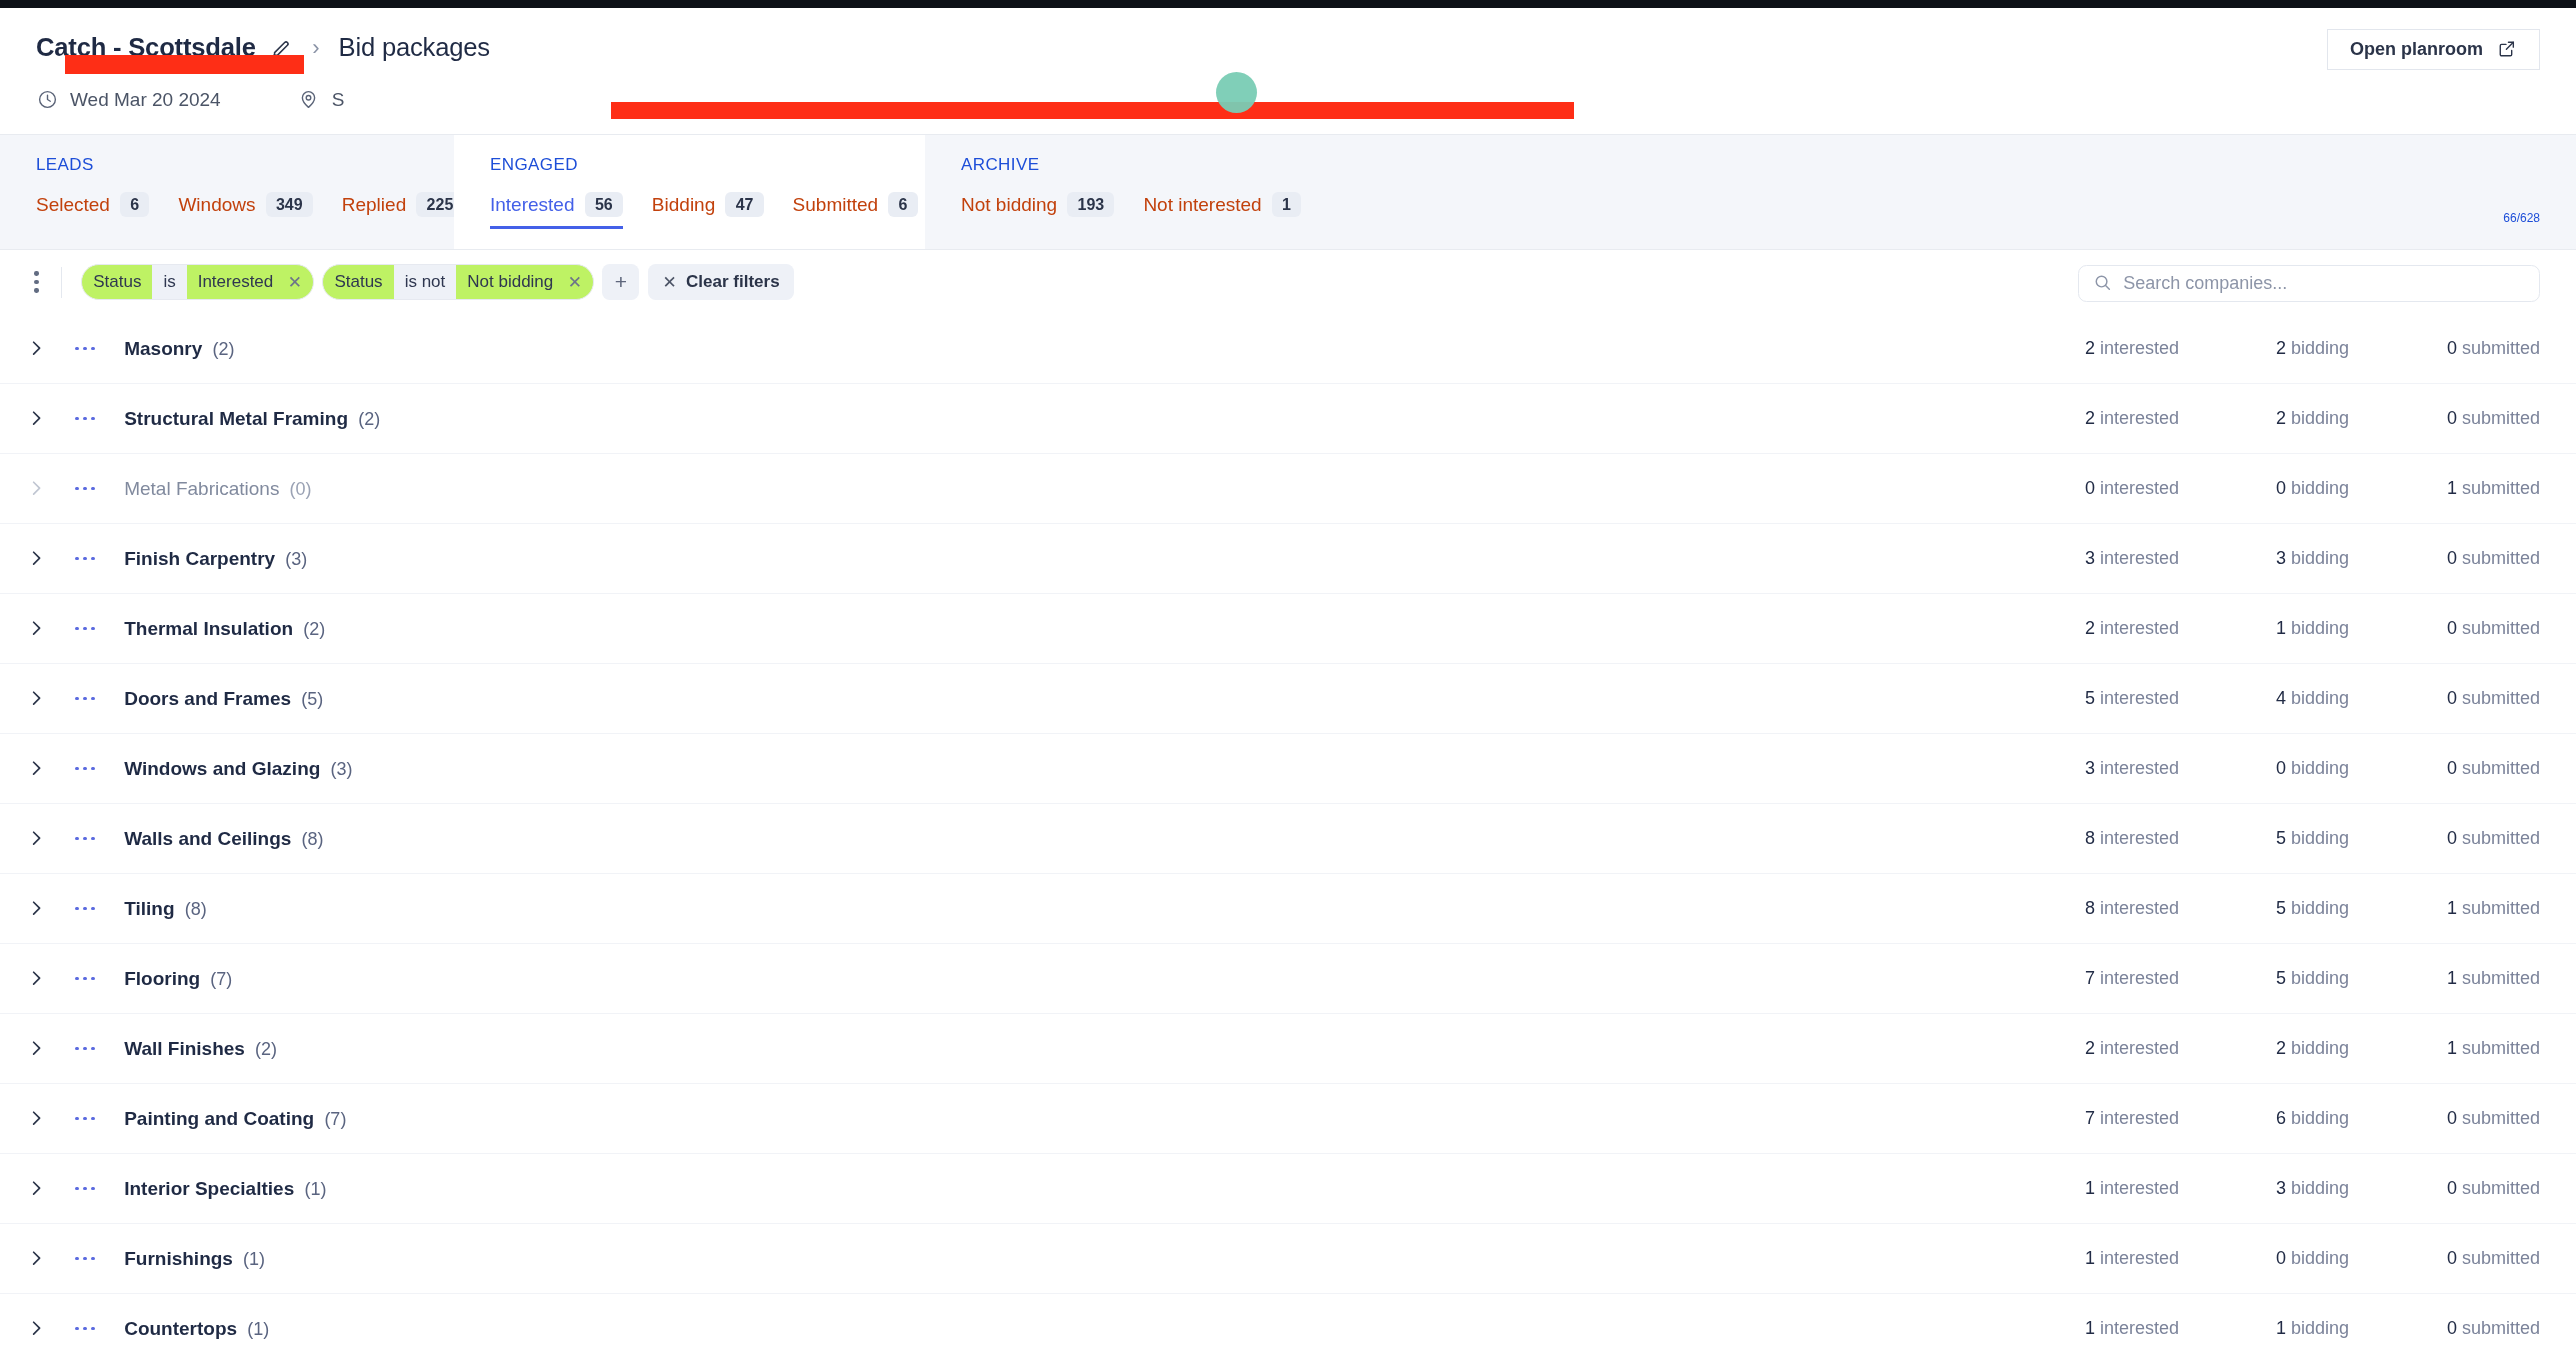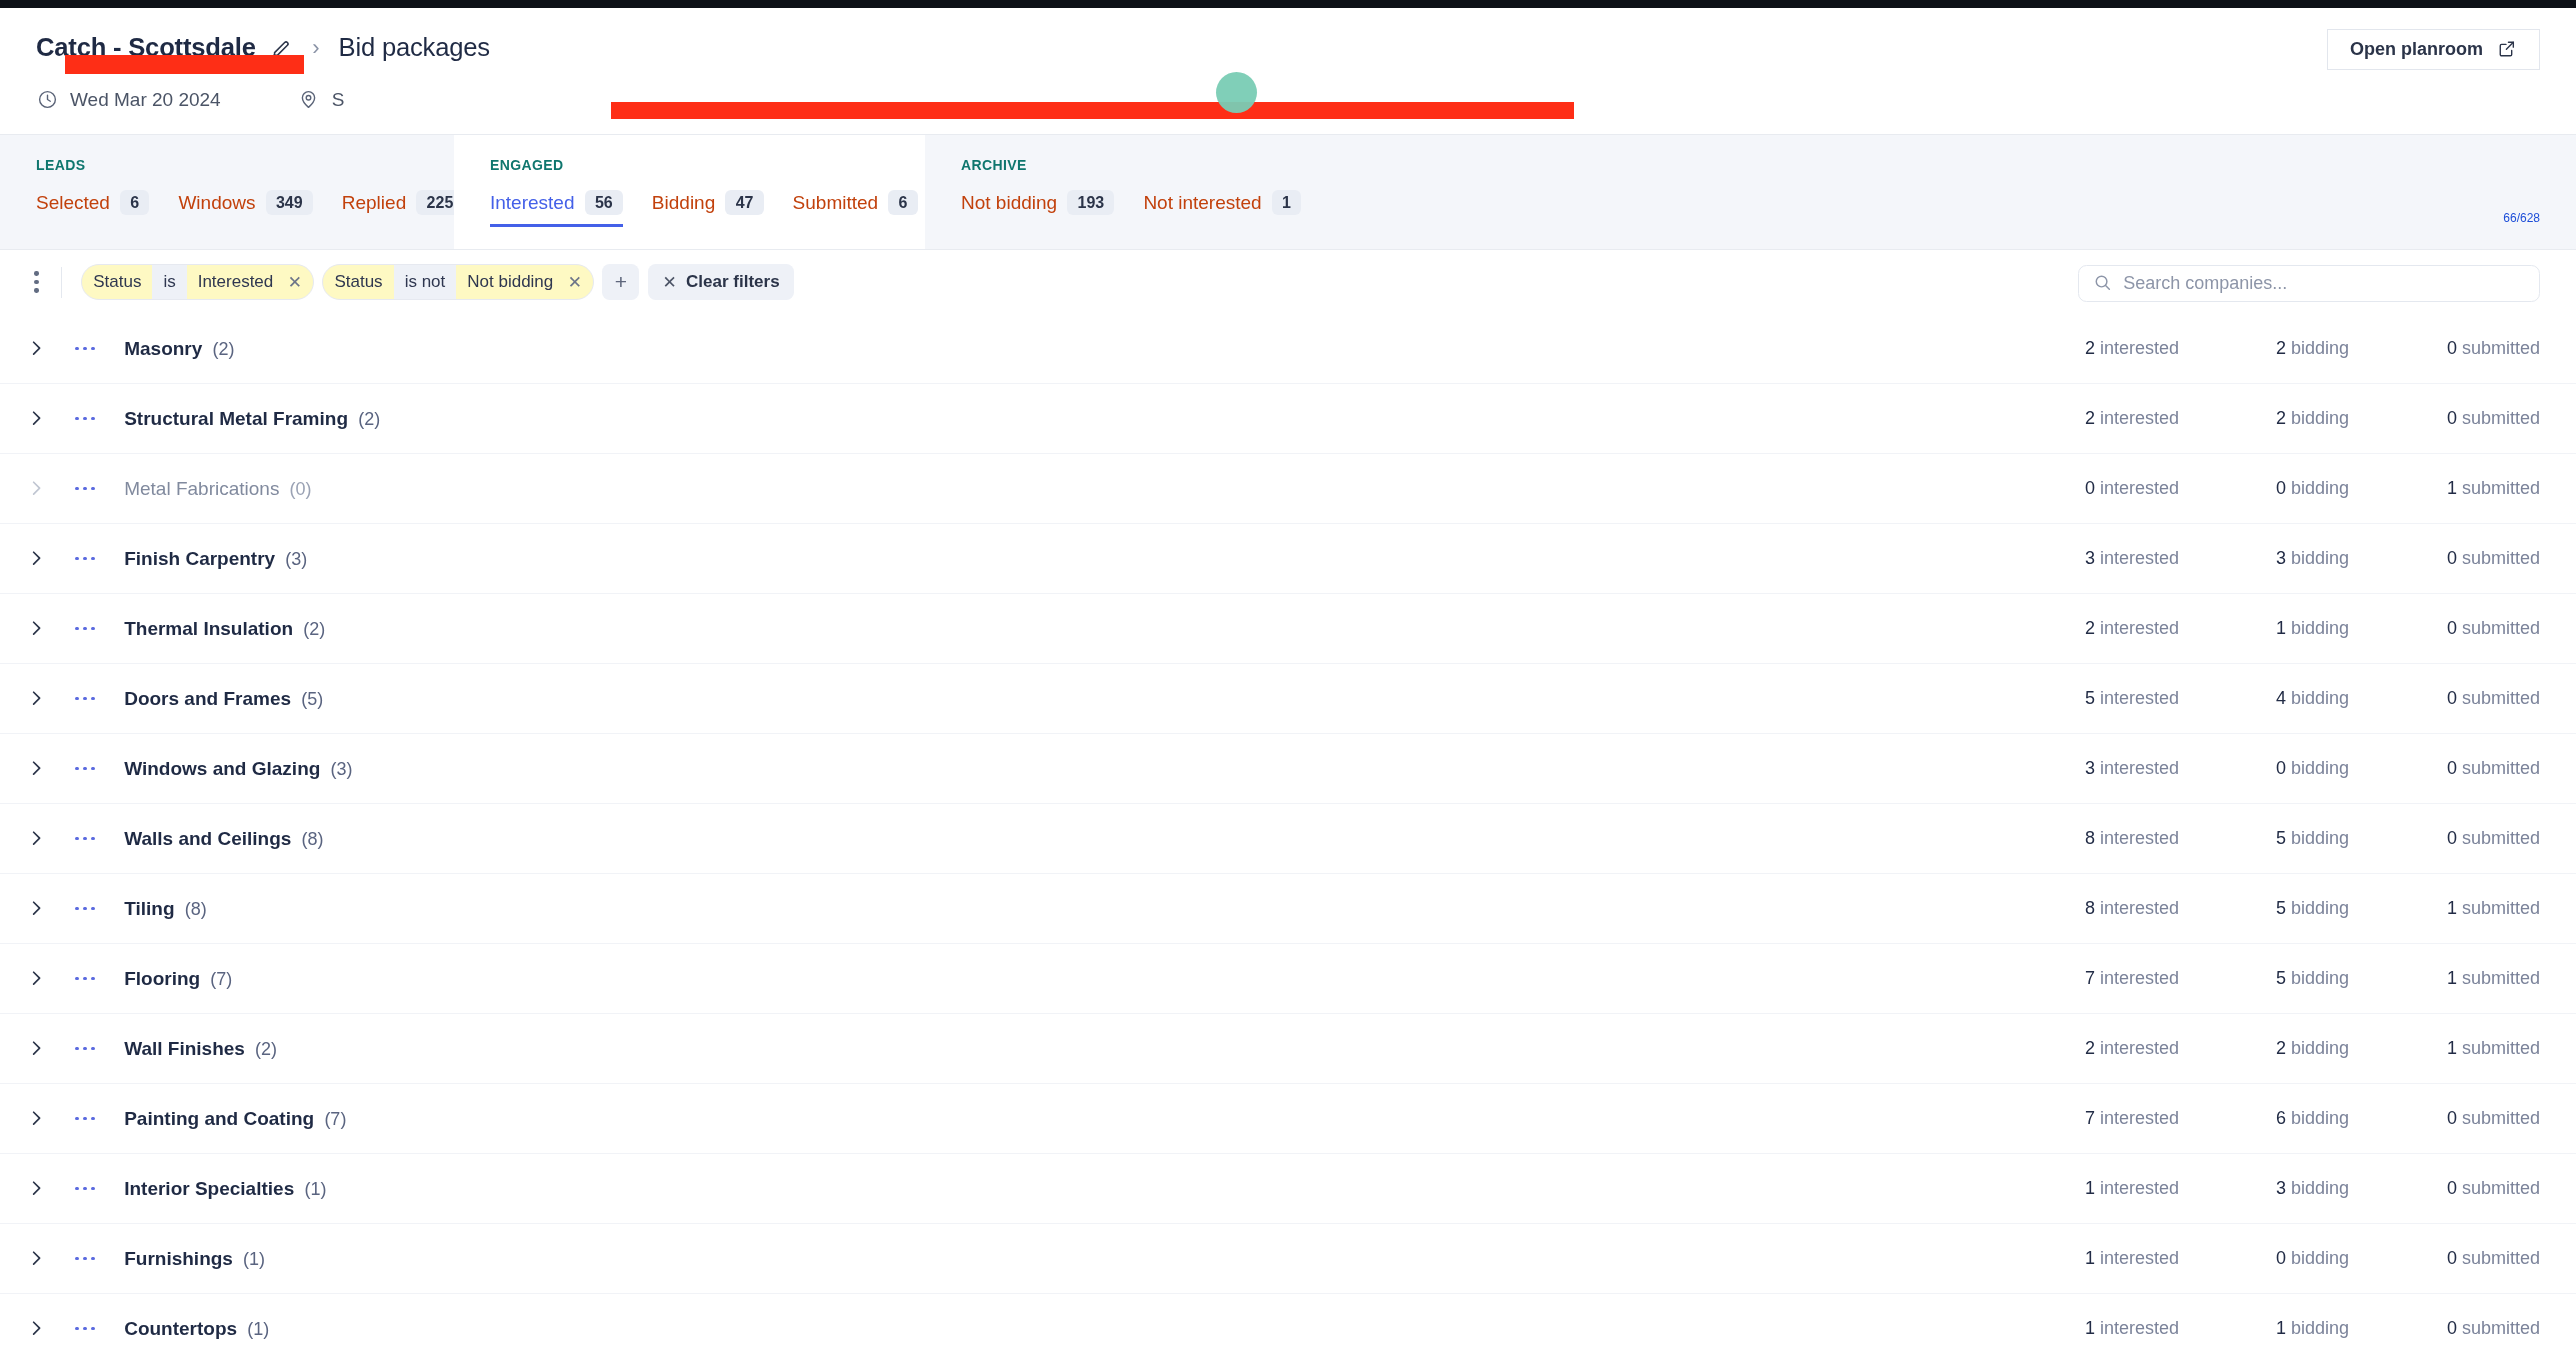--- a/index.html
+++ b/index.html
@@ -87,21 +87,21 @@
     display: flex; align-items: stretch;
   }
   .group {
     position: relative; display: flex; flex-direction: column;
     justify-content: center; padding: 0 36px;
   }
   .group.leads   { background: #f4f6fa; width: 454px; }
   .group.engaged { background: #ffffff; width: 471px; }
   .group.archive { background: #f4f6fa; flex: 1; }
   .group-title {
-    font-size: 14px; font-weight: 700; color: #0f766e;
+    font-size: 17px; font-weight: 400; color: #1d4ed8;
     letter-spacing: 0.4px; margin-bottom: 17px;
   }
   .group-tabs { display: flex; align-items: center; gap: 0; }
   .stat {
     position: relative; display: flex; align-items: center; gap: 10.2px;
     padding: 0 14.5px 12px 14.5px; cursor: pointer; white-space: nowrap;
   }
   .stat:first-child { padding-left: 0; }
   .stat-label { font-size: 19px; color: #3a4considered; }
   .stat-label { font-size: 19px; color: #3b4render; }
@@ -137,21 +137,21 @@
   .kebab i { width: 4.3px; height: 4.3px; border-radius: 50%; background: #6d7party; }
   .kebab i { background: #5b6krb; }
   .kebab i { background: #626c82; }
   .divider-v {
     width: 0.9px; height: 31px; background: #e4e8ef; margin-left: 15.3px; flex: none;
   }
   .filters { display: flex; align-items: center; gap: 8.5px; margin-left: 19px; }
   .chip {
     display: flex; align-items: center; height: 36px;
     border: 0.9px solid #e6e9f0; border-radius: 18px; overflow: hidden;
-    background: #fef9c3; cursor: pointer; white-space: nowrap;
+    background: #bef264; cursor: pointer; white-space: nowrap;
   }
   .chip .seg { padding: 0 11px; font-size: 17px; color: #2e real; }
   .chip .seg { color: #2f3750; }
   .chip .seg.op { background: #eef1f7; color: #2f3750; height: 100%; display: flex; align-items: center; }
   .chip .xbtn {
     padding: 0 11px 0 3.4px; font-size: 17px; color: #6d7589; cursor: pointer;
   }
   .plus-btn {
     width: 37px; height: 36px; border-radius: 7.7px; background: #eef1f7;
     display: flex; align-items: center; justify-content: center;

